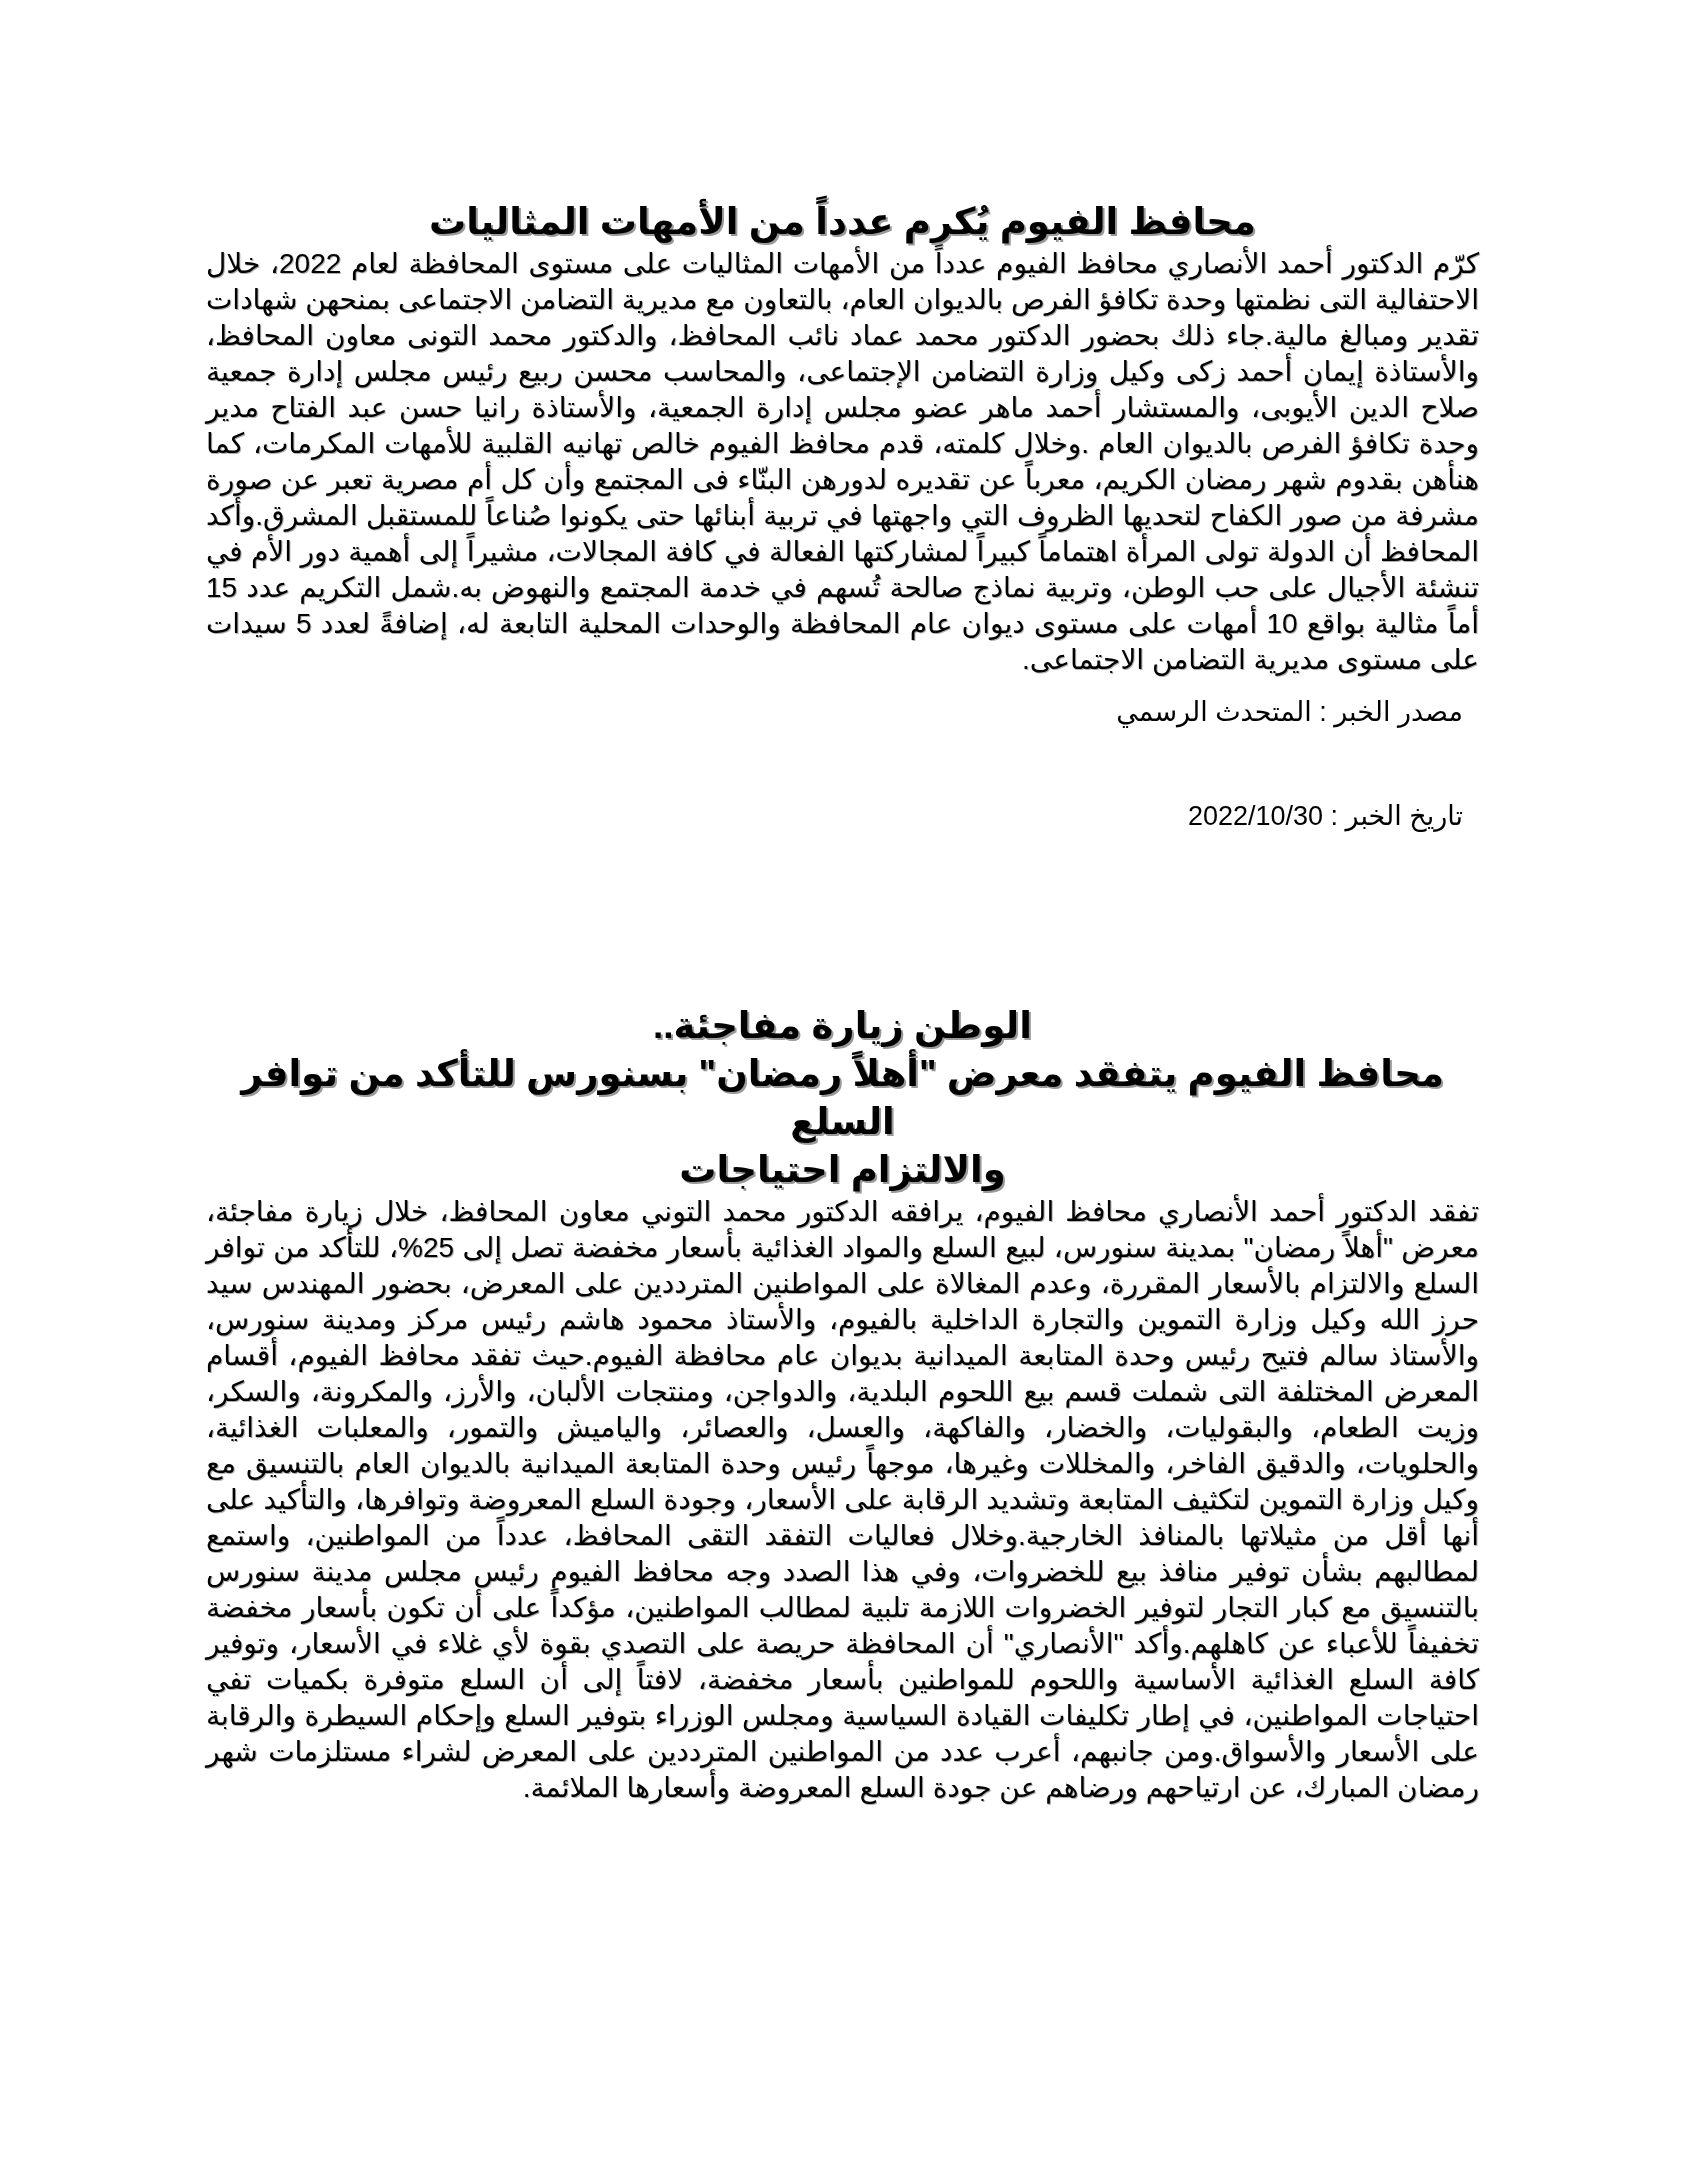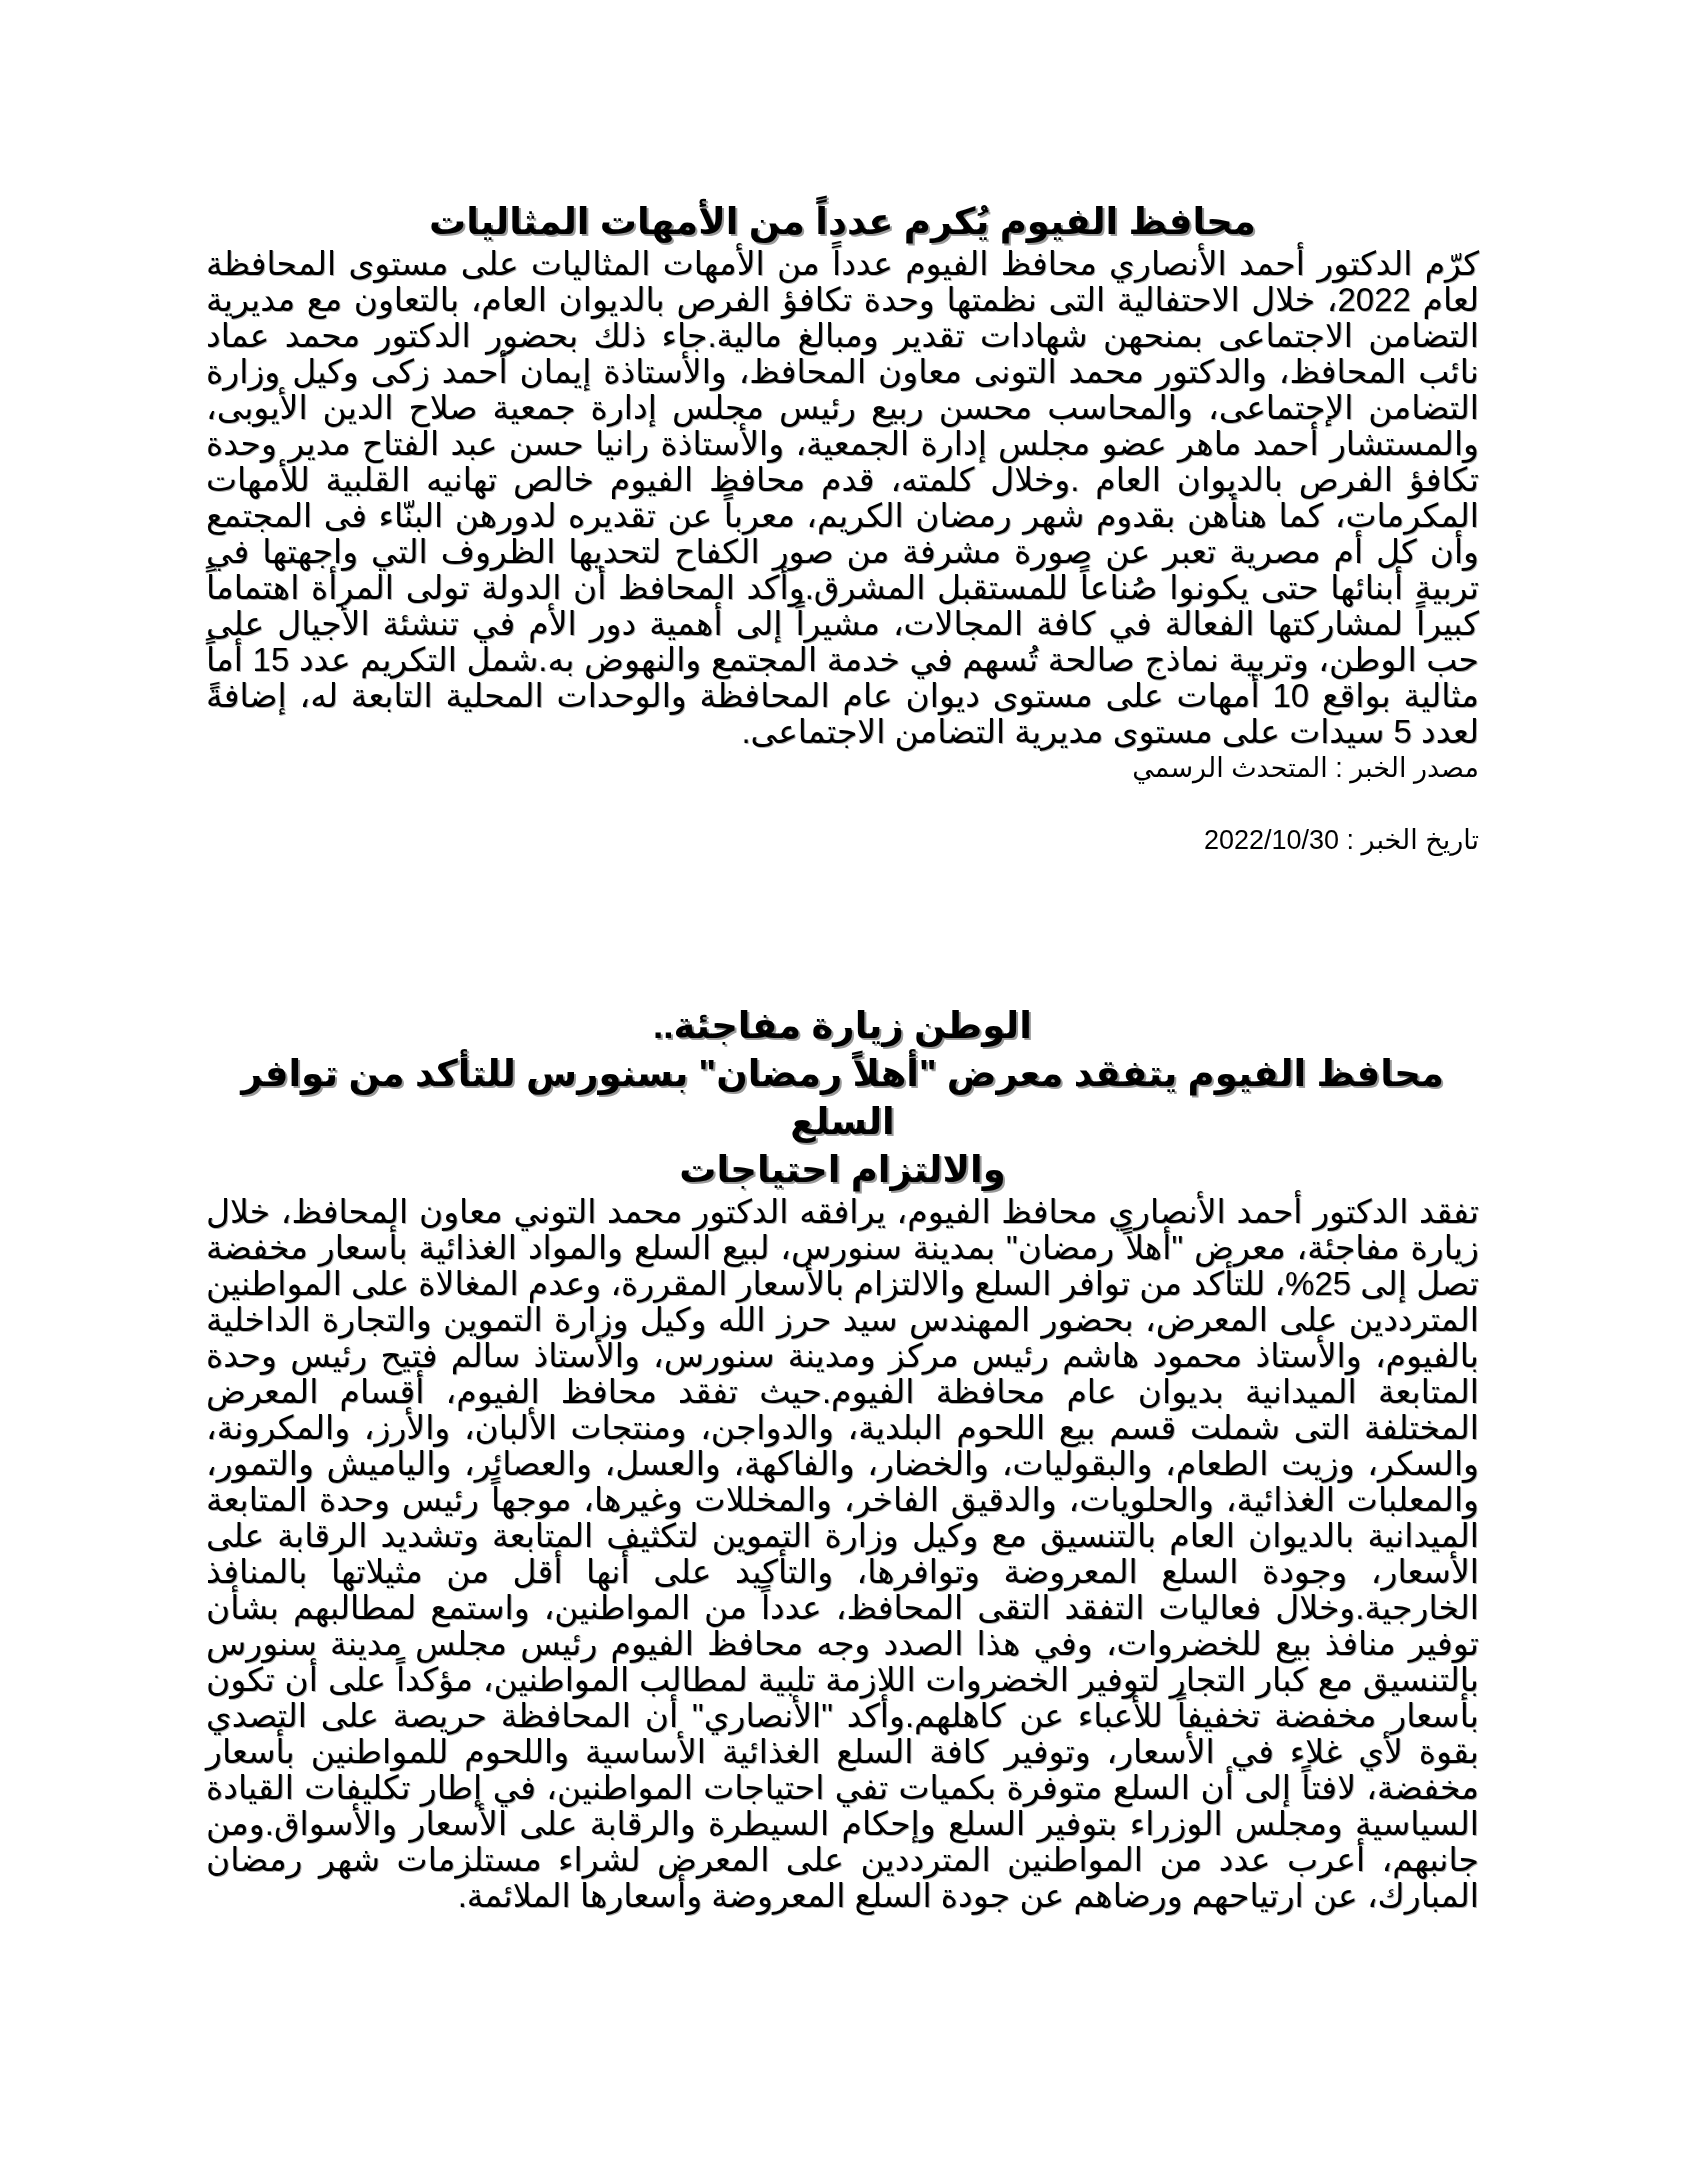--- a/index.html
+++ b/index.html
@@ -11,24 +11,24 @@
   }
   .col {
     position: absolute; left: 206px; width: 1273px; direction: rtl;
   }
   .title {
     text-align: center; font-weight: bold; font-size: 37px; line-height: 48px;
     margin: 0; text-shadow: 2px 2px 0 #9a9a9a;
   }
   .para {
     text-align: justify; text-align-last: right;
-    font-size: 33px; line-height: 36px; margin: 0;
+    font-size: 28px; line-height: 36px; margin: 0;
     text-shadow: 1px 1px 0 #b0b0b0; letter-spacing: 0px;
   }
-  .plain { font-size: 27px; line-height: 36px; margin: 0; text-align: right; }
+  .plain { font-size: 27px; line-height: 36px; margin: 16px; text-align: right; }
   #article1 { top: 198px; }
   #article2 { top: 1002px; }
   .title-line { display: block; }
   .meta-gap { height: 36px; }
 </style>
 </head>
 <body>
 
 <div class="page" dir="rtl">
 

